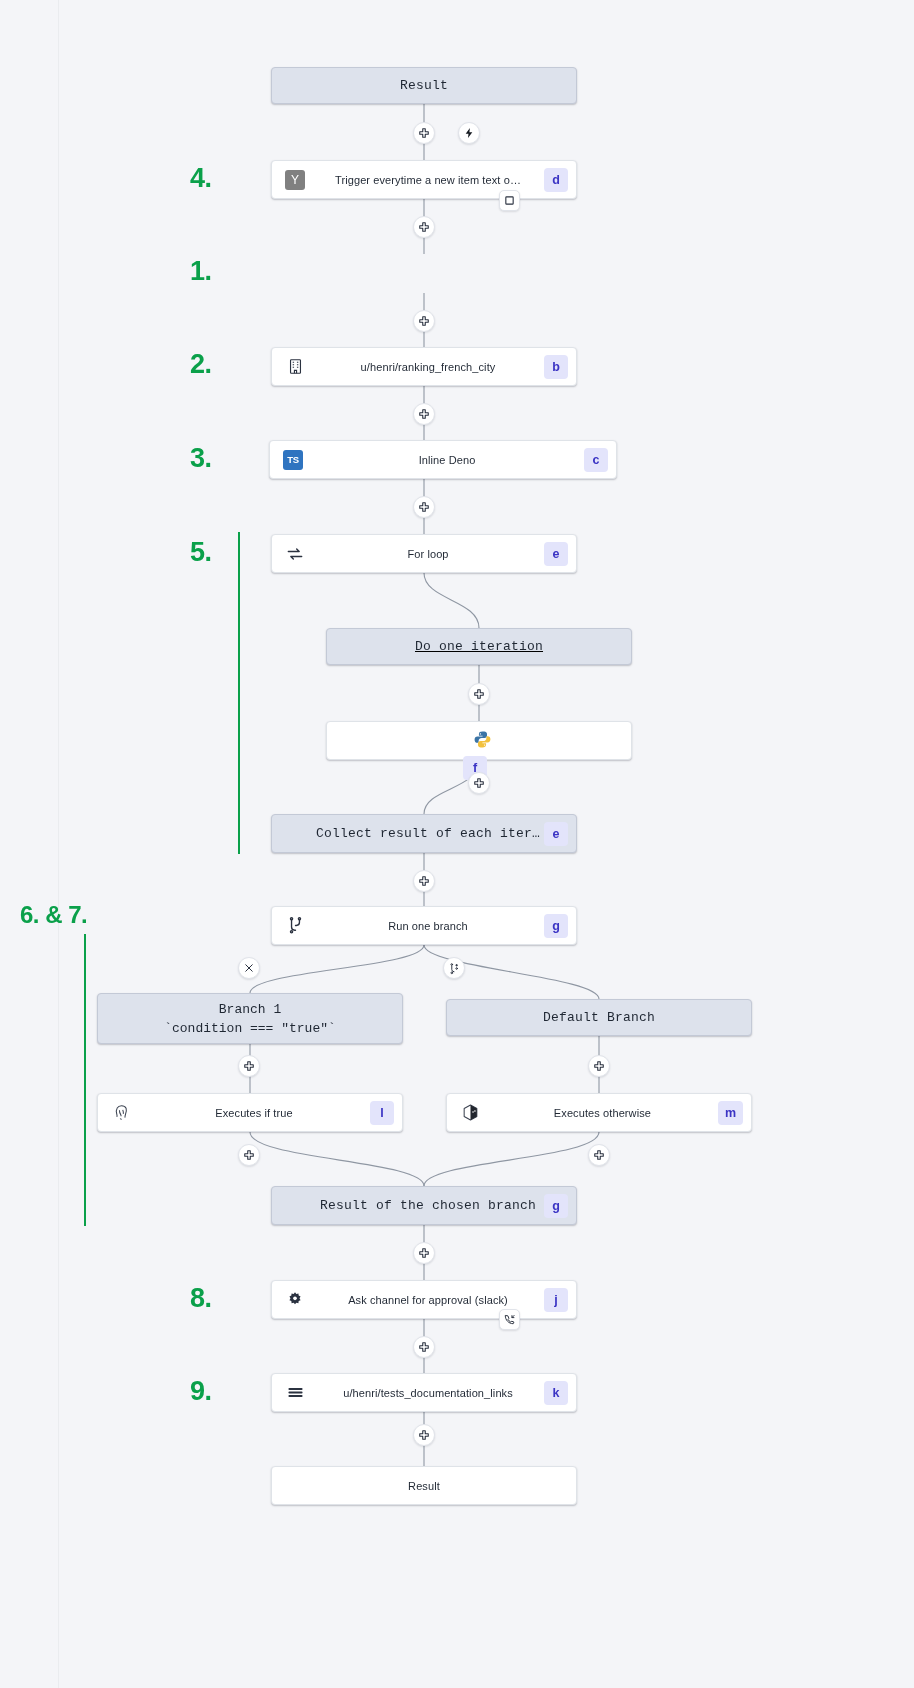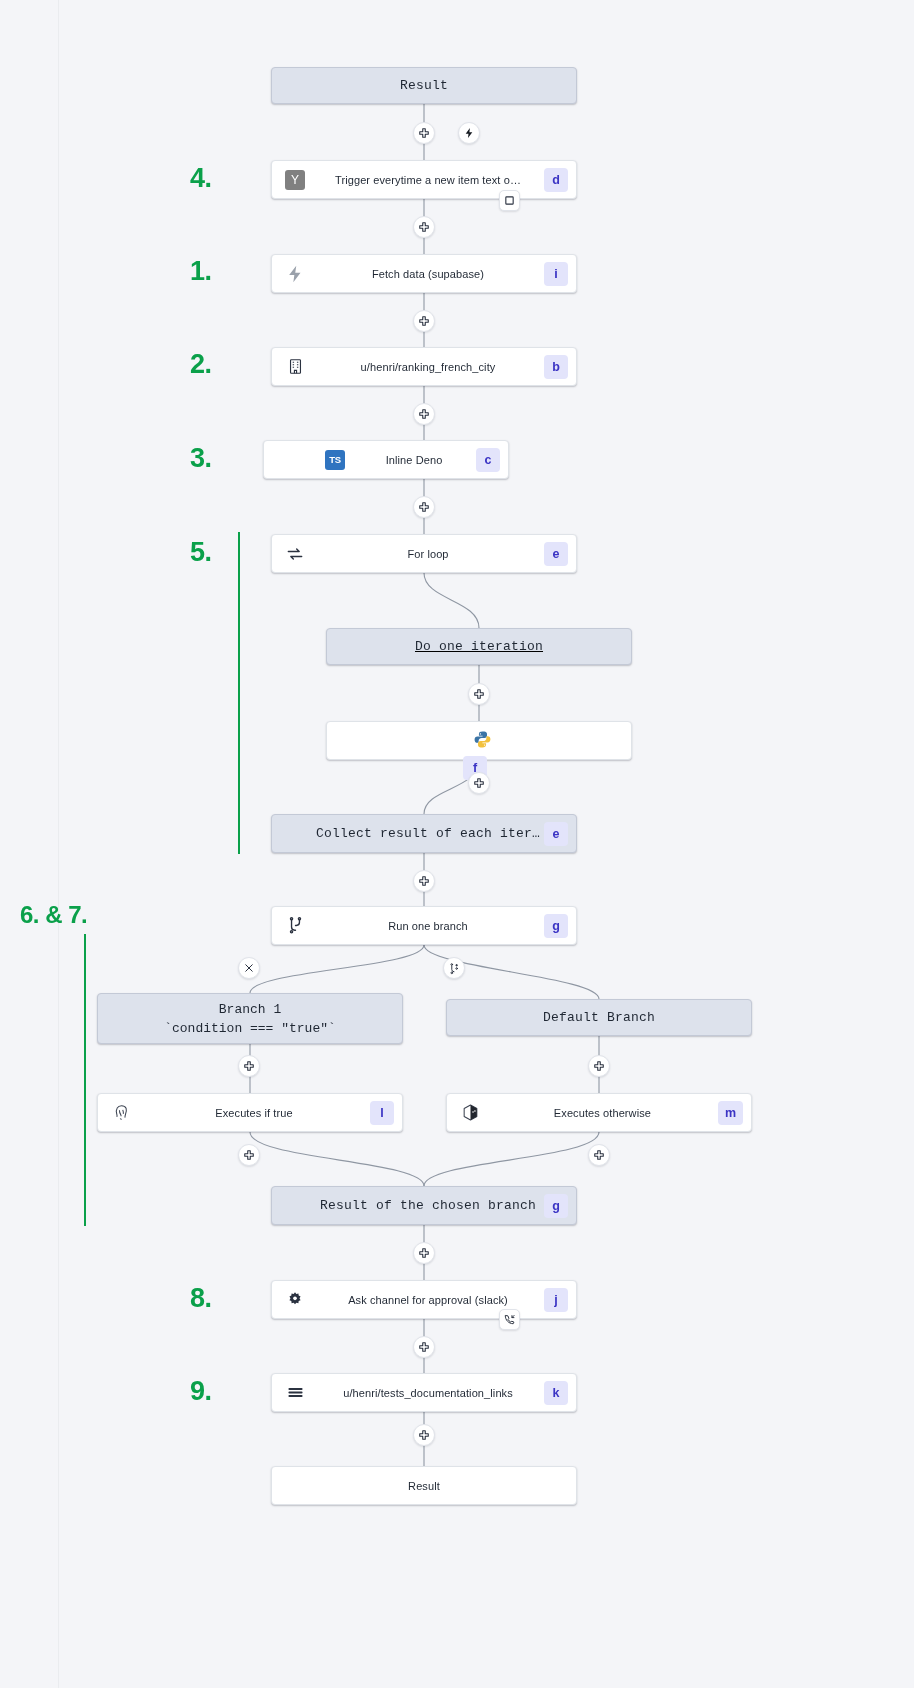--- a/index.html
+++ b/index.html
@@ -195,43 +195,34 @@
   </div>
 
   <div class="node white" style="left:271px; top:160px; width:306px; height:39px;">
     <span class="ico">
       <span class="sq-badge grey">Y</span>
     </span>
     <span class="title">Trigger everytime a new item text o…</span>
     <span class="badge">d</span>
   </div>
 
-  <div class="node white" style="left:271px; top:254px; width:306px; height:39px;">
-    <span class="ico">
-      <svg width="20" height="20" viewBox="0 0 24 24">
-          <path d="M13.5 2 5 13.2h6.2L10 22l8.6-11.4h-6.3z" fill="#9aa1ab"></path>
-        </svg>
-    </span>
-    <span class="title">Fetch data (supabase)</span>
-    <span class="badge">i</span>
-  </div>
 
   <div class="node white" style="left:271px; top:347px; width:306px; height:39px;">
     <span class="ico">
       <svg width="17" height="17" viewBox="0 0 24 24" fill="none" stroke="#2b3240" stroke-width="1.6">
         <rect x="5" y="2.5" width="14" height="19" rx="1"></rect>
         <path d="M8 6h2M14 6h2M8 9.5h2M14 9.5h2M8 13h2M14 13h2"></path>
         <path d="M10.5 21.5v-4h3v4"></path>
       </svg>
     </span>
     <span class="title">u/henri/ranking_french_city</span>
     <span class="badge">b</span>
   </div>
 
-  <div class="node white" style="left:263px; top:440px; width:246px; height:39px;padding-left:48px;">
+  <div class="node white" style="left:269px; top:440px; width:348px; height:39px;">
     <span class="ico">
       <span class="sq-badge ts">TS</span>
     </span>
     <span class="title">Inline Deno</span>
     <span class="badge">c</span>
   </div>
 
   <div class="node white" style="left:271px; top:534px; width:306px; height:39px;">
     <span class="ico">
       <svg width="20" height="20" viewBox="0 0 24 24" fill="none" stroke="#2b3240" stroke-width="1.7" stroke-linecap="round" stroke-linejoin="round">

